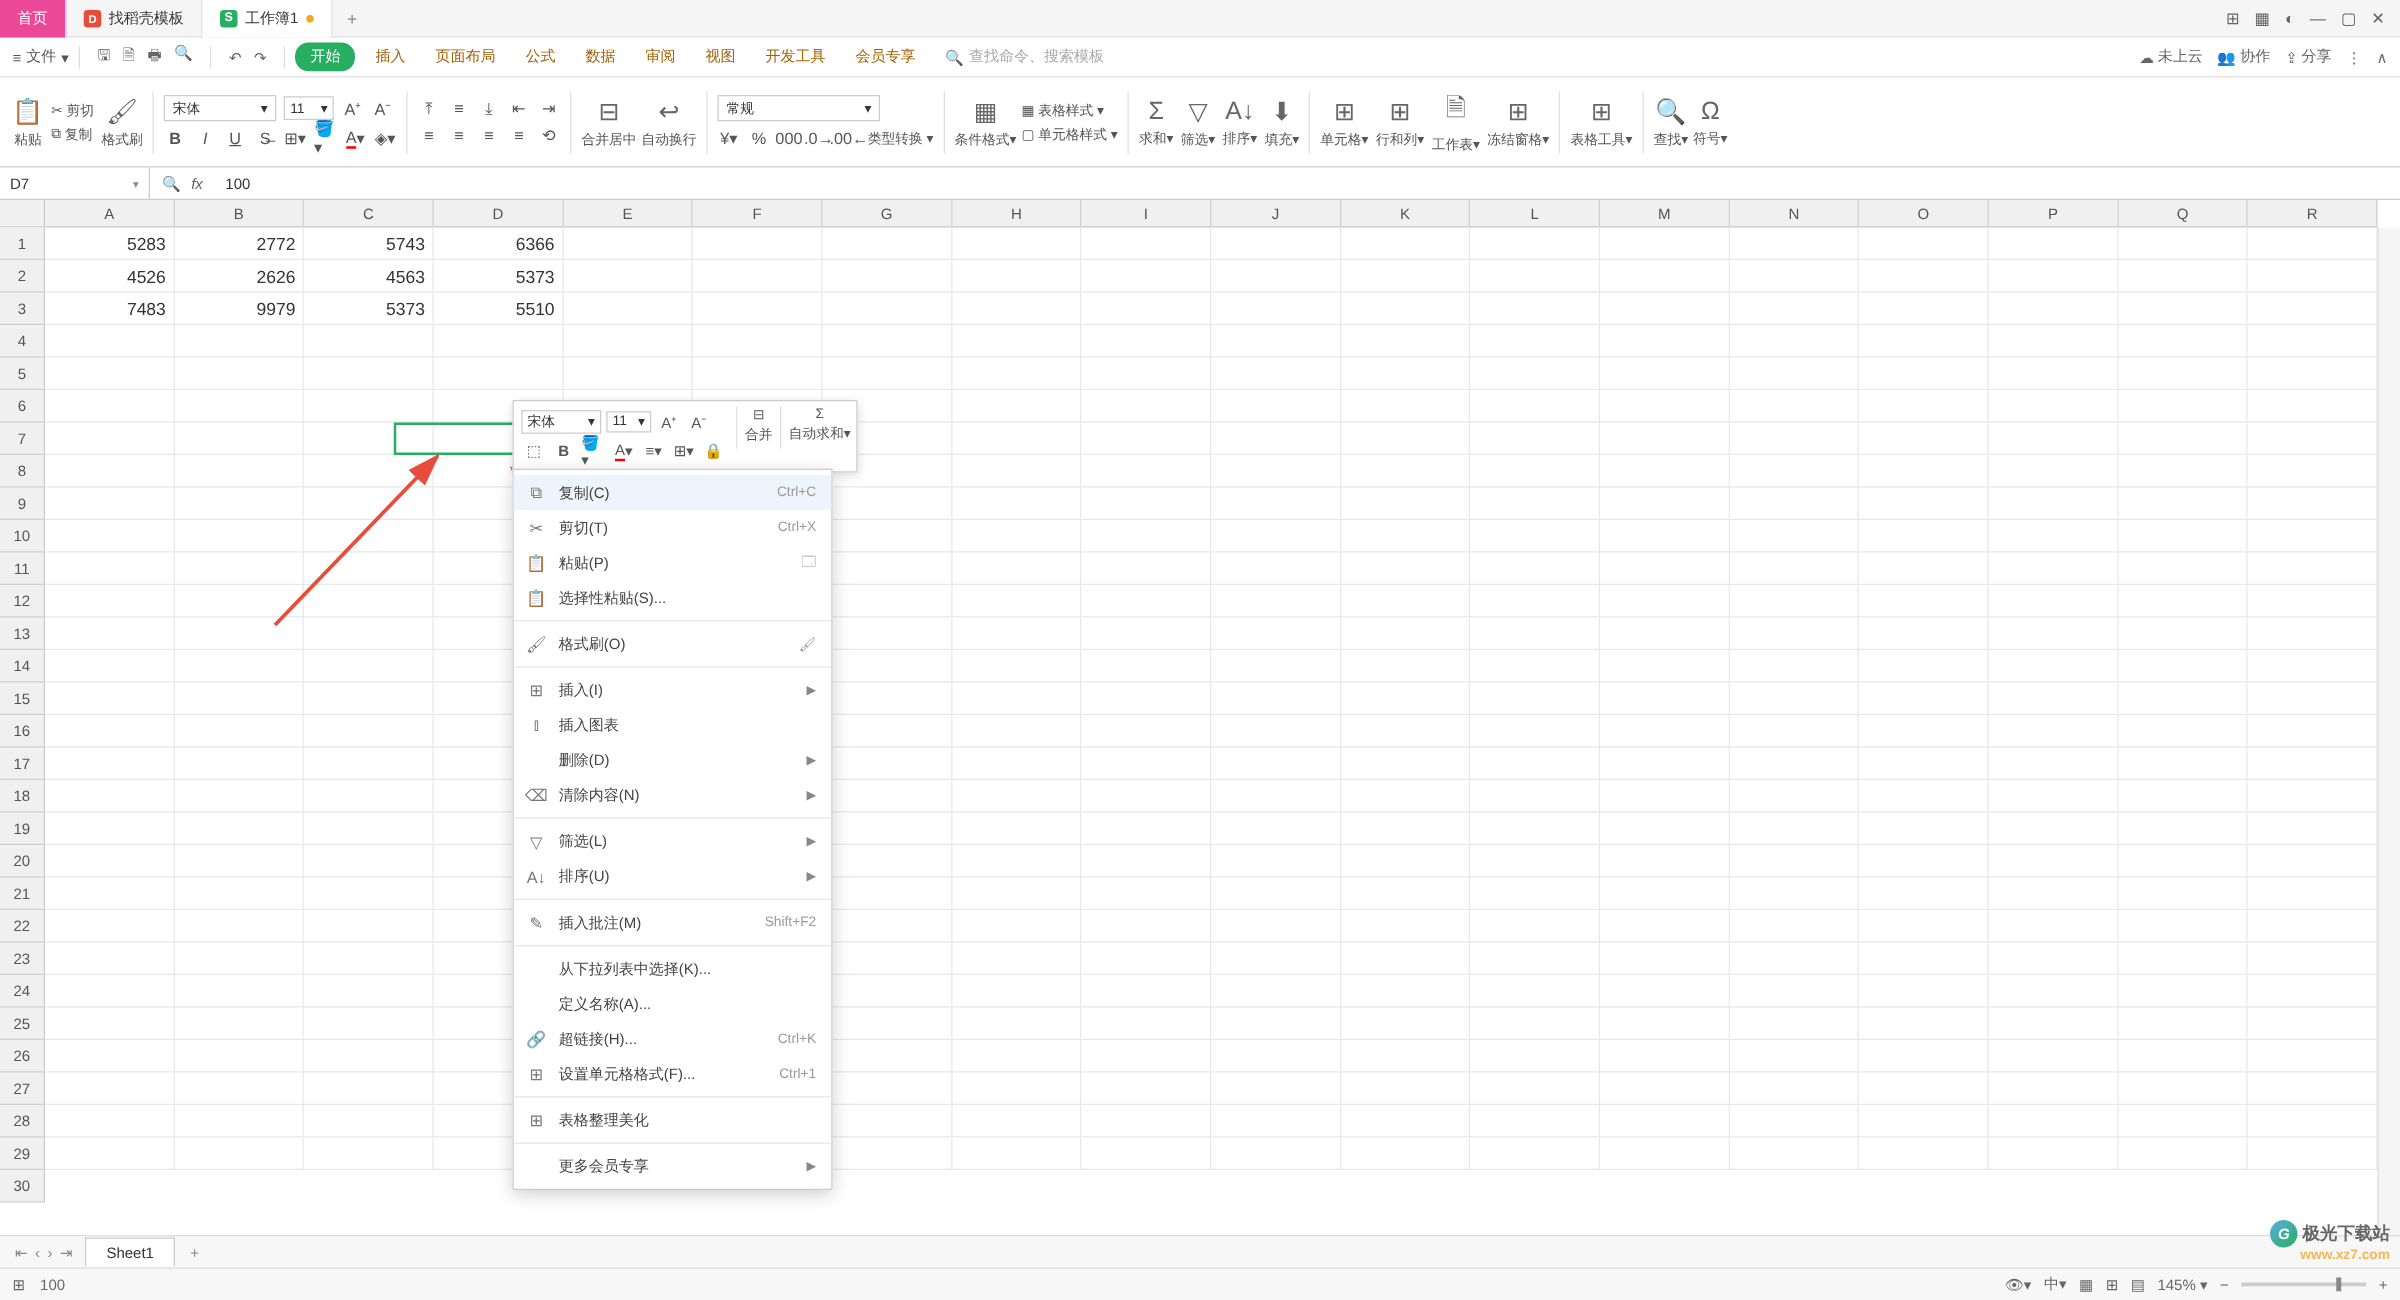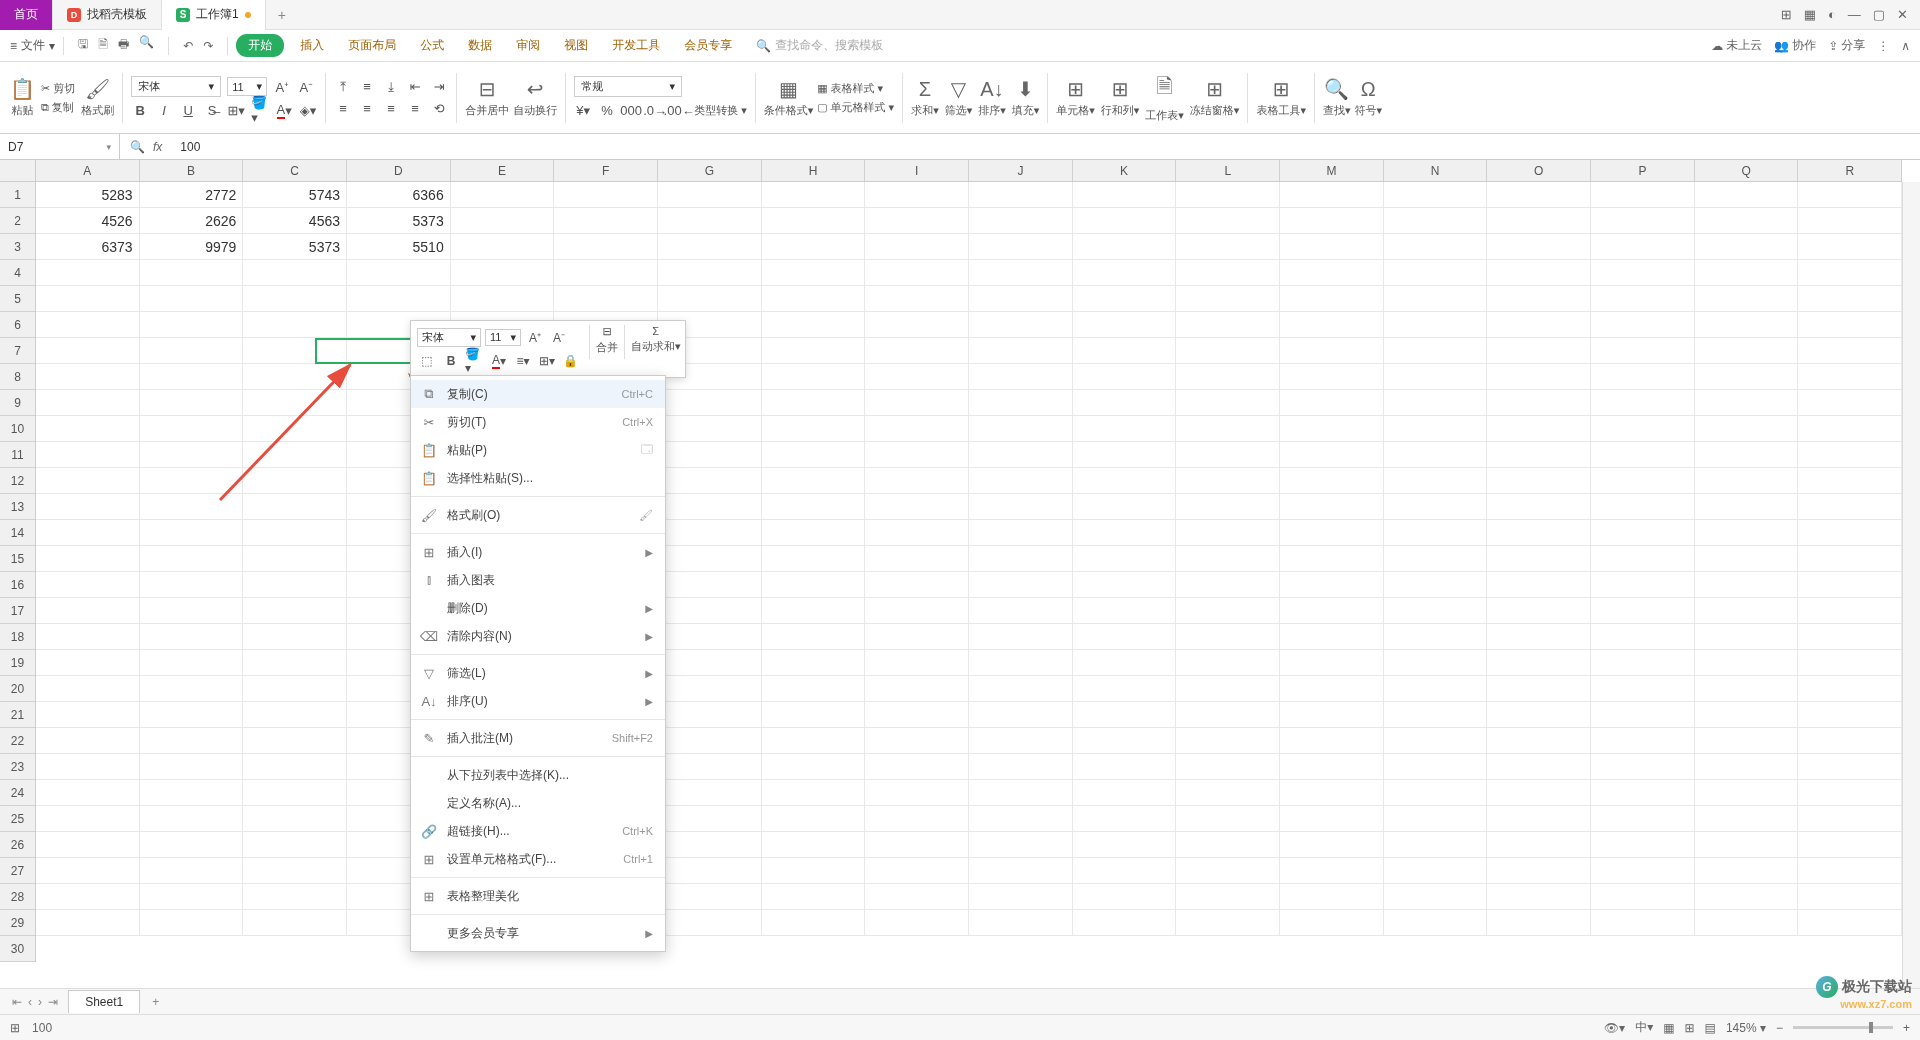--- a/index.html
+++ b/index.html
@@ -1,21 +1,21 @@
 <!DOCTYPE html>
 <html><head>
 <meta charset="utf-8">
 <style>
 * { margin: 0; padding: 0; box-sizing: border-box; font-family: "Microsoft YaHei", sans-serif; }
 body { background: #fff; font-size: 12px; color: #333; overflow: hidden; width: 1920px; height: 1040px; position: relative; }
 
 
 .titlebar { height: 30px; background: #f5f5f5; display: flex; align-items: center; border-bottom: 1px solid #e0e0e0; }
 .tab { height: 30px; display: flex; align-items: center; padding: 0 14px; font-size: 12px; border-right: 1px solid #e0e0e0; gap: 6px; position: relative; }
-.tab.home { background: #a21caf; color: #fff; }
+.tab.home { background: #ec4899; color: #fff; }
 .tab.active { background: #fff; }
 .tab-dot { width: 6px; height: 6px; border-radius: 50%; background: #f5a623; }
 .tab-red { width: 14px; height: 14px; background: #e74c3c; border-radius: 3px; display: flex; align-items: center; justify-content: center; color: #fff; font-size: 9px; font-weight: bold; }
 .tab-green { width: 14px; height: 14px; background: #27ae60; border-radius: 3px; display: flex; align-items: center; justify-content: center; color: #fff; font-size: 10px; font-weight: bold; }
 .tab-plus { padding: 0 12px; color: #888; font-size: 14px; cursor: pointer; }
 .win-controls { margin-left: auto; display: flex; align-items: center; gap: 12px; padding-right: 12px; color: #666; }
 .win-controls span { cursor: pointer; font-size: 13px; }
 
 
 .menubar { height: 32px; display: flex; align-items: center; padding: 0 10px; gap: 8px; border-bottom: 1px solid #e0e0e0; }
@@ -224,21 +224,21 @@
   <div class="rbig">
       <span class="rbig-icon">⊟</span>
       <span class="rlabel">合并居中</span>
     </div>
   <div class="rbig">
       <span class="rbig-icon">↩</span>
       <span class="rlabel">自动换行</span>
     </div>
   <div class="rsep"></div>
   <div class="rgroup-v">
-    <div class="font-sel" style="width:108px">
+    <div class="font-sel" style="width:130px">
         <span>常规</span>
         <span>▾</span>
       </div>
     <div class="fmt-row">
       <span class="fmt-btn">¥▾</span>
       <span class="fmt-btn">%</span>
       <span class="fmt-btn">000</span>
       <span class="fmt-btn">.0→</span>
       <span class="fmt-btn">.00←</span>
       <span class="rsmall"><span>类型转换</span>▾</span>
@@ -408,21 +408,21 @@
         <div class="cell"></div>
         <div class="cell"></div>
         <div class="cell"></div>
         <div class="cell"></div>
         <div class="cell"></div>
         <div class="cell"></div>
         <div class="cell"></div>
         <div class="cell"></div>
       </div>
       <div class="row">
-        <div class="cell">6373</div>
+        <div class="cell">7483</div>
         <div class="cell">9979</div>
         <div class="cell">5373</div>
         <div class="cell">5510</div>
         <div class="cell"></div>
         <div class="cell"></div>
         <div class="cell"></div>
         <div class="cell"></div>
         <div class="cell"></div>
         <div class="cell"></div>
         <div class="cell"></div>

